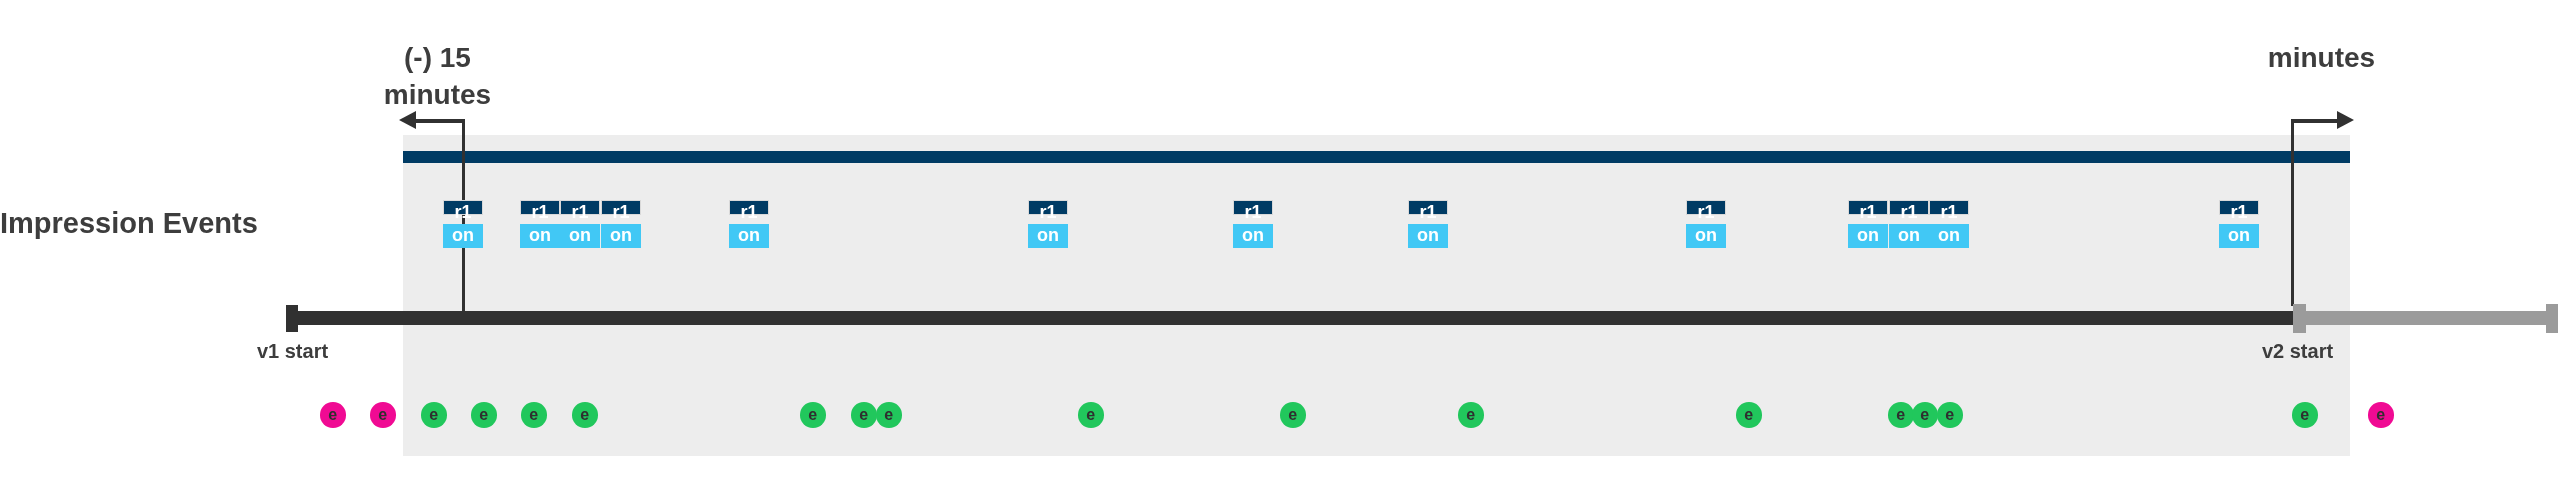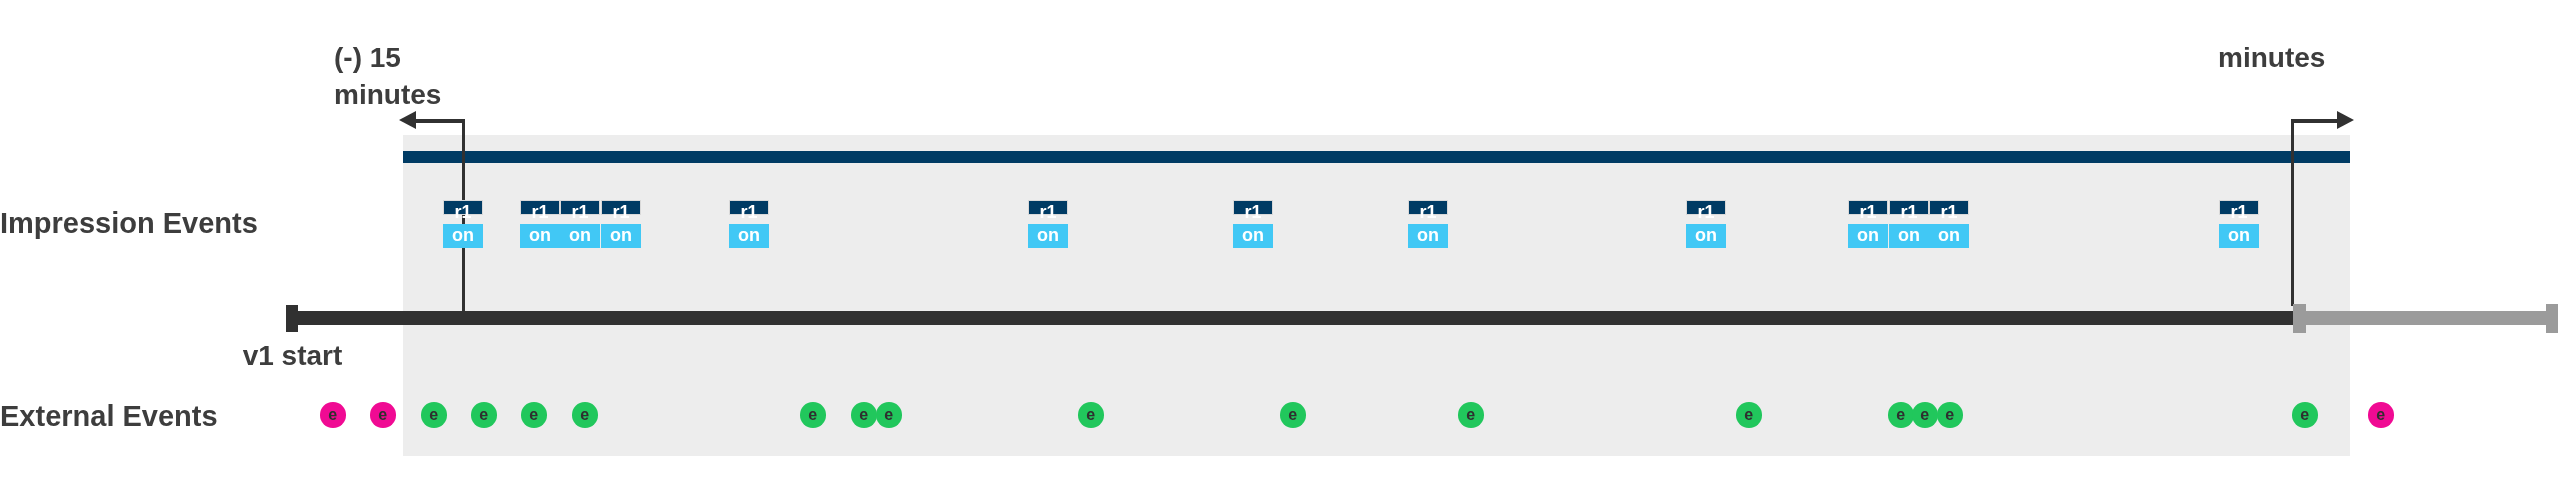--- a/index.html
+++ b/index.html
@@ -44,36 +44,36 @@
   .vline.plus{left:2291px;top:119px;height:187px;}
   .shaft{position:absolute;top:119px;height:3.8px;background:var(--dark);z-index:1;}
   .shaft.minus{left:415px;width:50px;}
   .shaft.plus{left:2293px;width:45px;}
   .arrowhead{position:absolute;width:0;height:0;top:111px;z-index:1;
     border-top:9.4px solid transparent;border-bottom:9.4px solid transparent;}
   .arrowhead.minus{left:399px;border-right:17px solid var(--dark);}
   .arrowhead.plus{left:2337px;border-left:17px solid var(--dark);}
   
   .window-note{
-    position:absolute;width:207px;z-index:2;
+    position:absolute;width:207px;text-align:center;z-index:2;
     color:var(--text);font-size:28px;font-weight:700;line-height:37px;top:39px;
   }
   .window-note.minus{left:334px;}
   .window-note.plus{left:2218px;}
   
   .row-label{
     position:absolute;left:0;width:269px;z-index:2;
     color:var(--text);font-size:29px;font-weight:700;white-space:nowrap;
   }
   .row-label.impression{top:207px;}
   .row-label.external{top:400px;}
   
   .start-label{
     position:absolute;width:207px;text-align:center;z-index:3;
-    color:var(--text);font-size:28px;font-weight:700;white-space:nowrap;top:340px;
+    color:var(--text);font-size:20px;font-weight:700;white-space:nowrap;top:340px;
   }
   .start-label.v1{left:189px;}
   .start-label.v2{left:2194px;}
   
   .imp-col{position:absolute;top:200px;width:40px;z-index:2;}
   .chip{box-sizing:border-box;width:40px;text-align:center;color:#ffffff;
     font-weight:700;font-size:18px;}
   .chip.r1{height:15px;line-height:23.6px;background:var(--navy);border:1.9px solid var(--chipborder);}
   .chip.on{height:23.6px;line-height:23.6px;background:var(--sky);margin-top:9.4px;font-weight:600;}
   
@@ -106,23 +106,23 @@
 
   <div class="window-note minus">
     <div>(-) 15</div>
     <div>minutes</div>
   </div>
   <div class="window-note plus">
     <div>minutes</div>
   </div>
 
   <div class="row-label impression">Impression Events</div>
-  <div class="row-label external">External Events</div>
 
   <div class="start-label v1">v1 start</div>
+  <div class="start-label v2">v2 start</div>
 
   <div>
       <div class="imp-col" style="left: 443px;">
         <div class="chip r1">r1</div>
         <div class="chip on">on</div>
       </div>
       <div class="imp-col" style="left: 520px;">
         <div class="chip r1">r1</div>
         <div class="chip on">on</div>
       </div>

